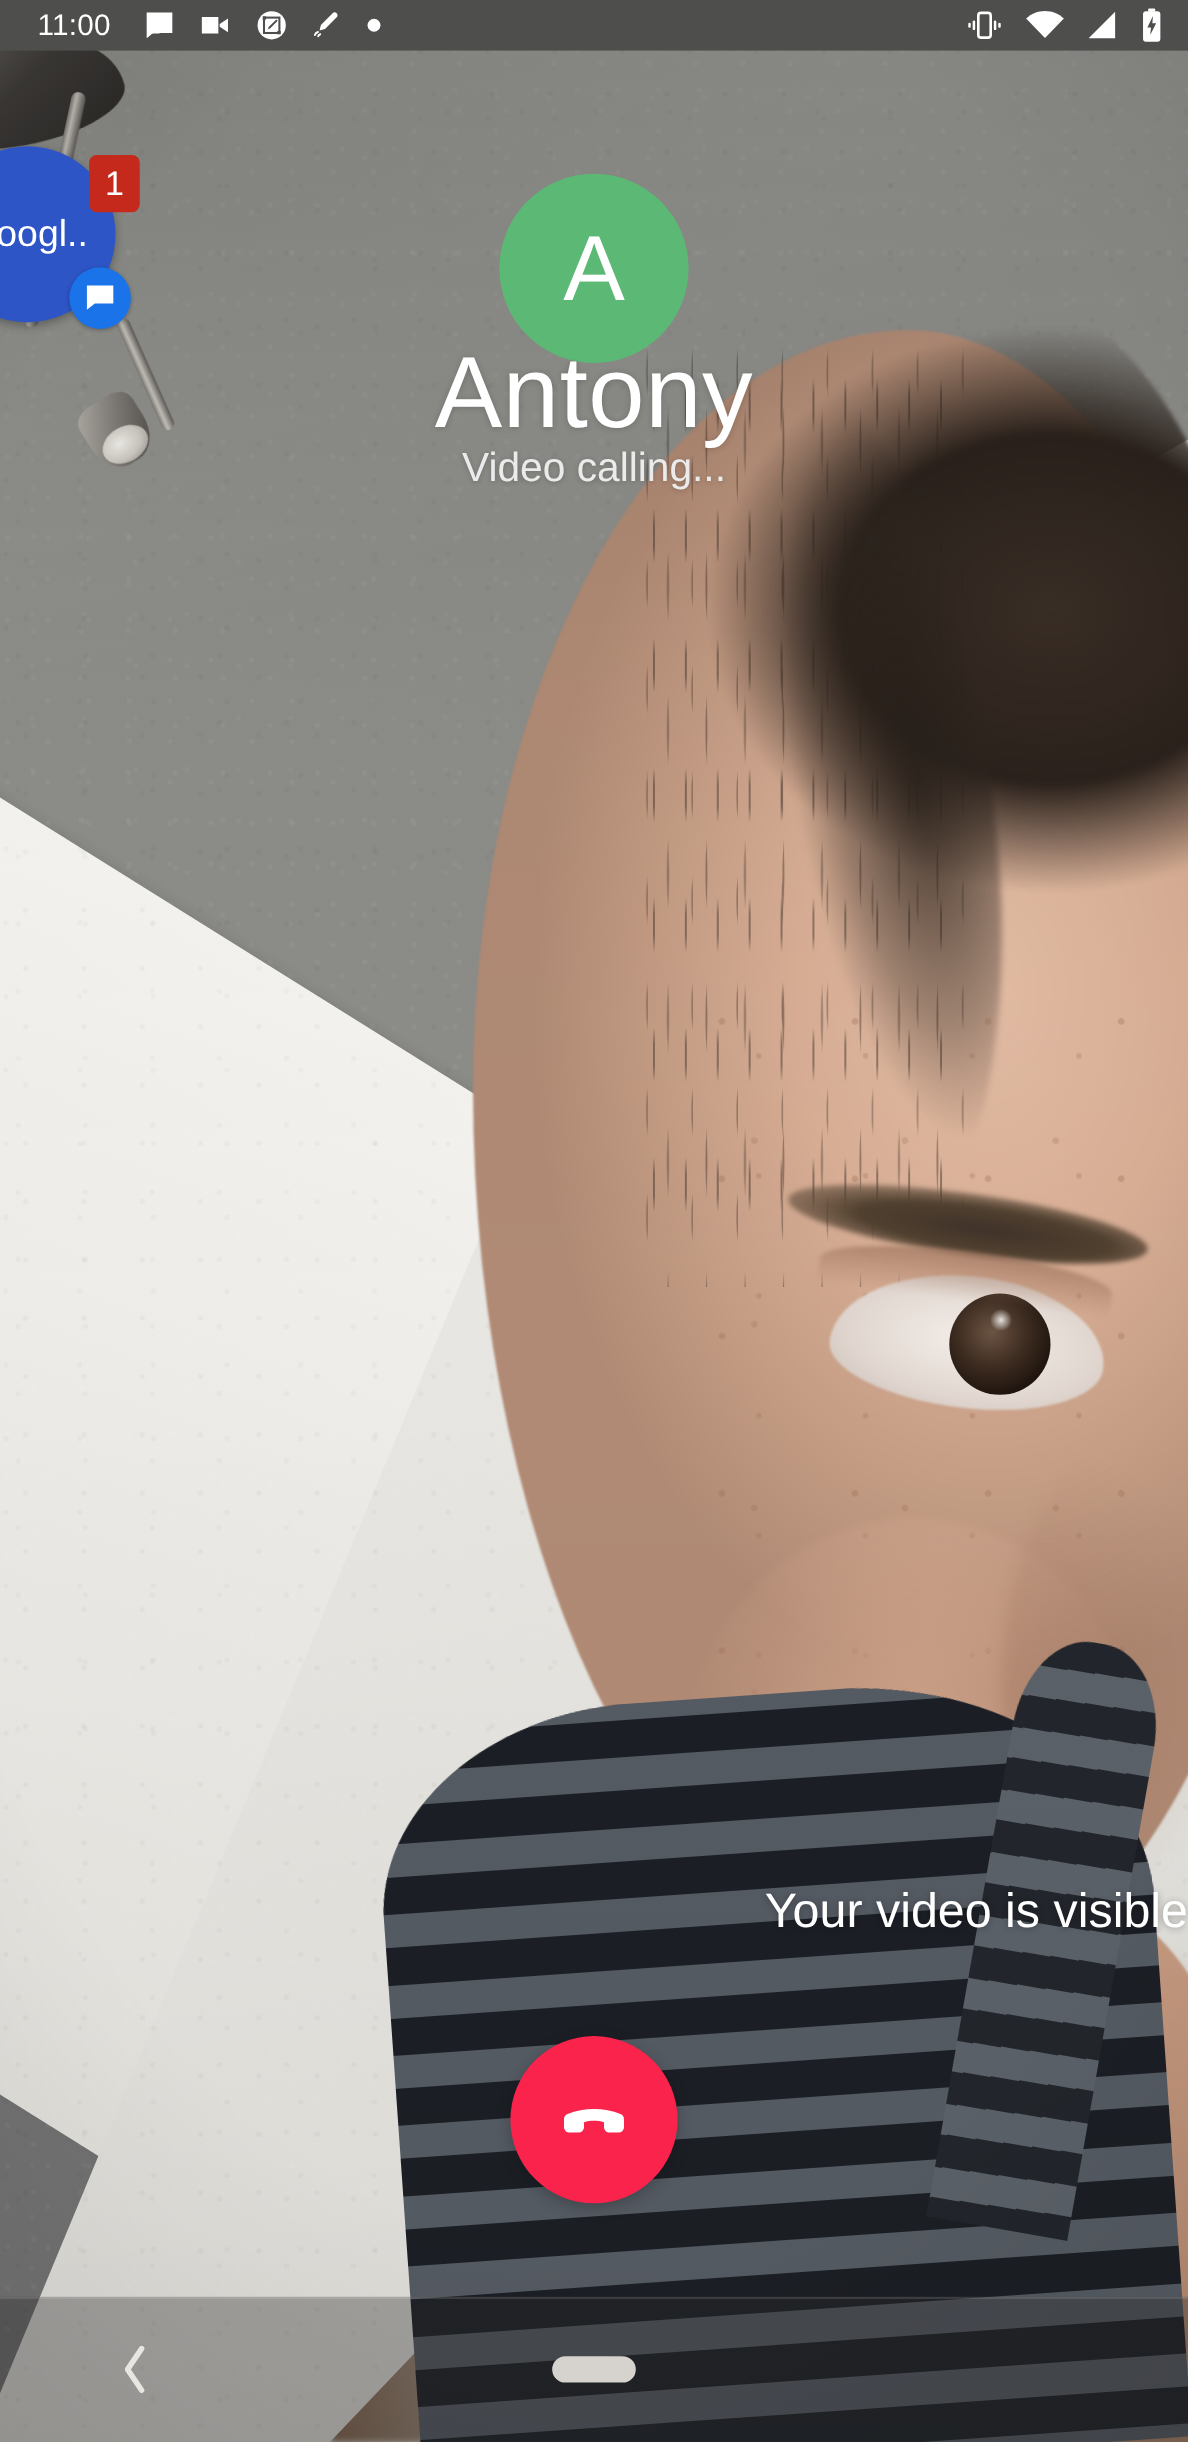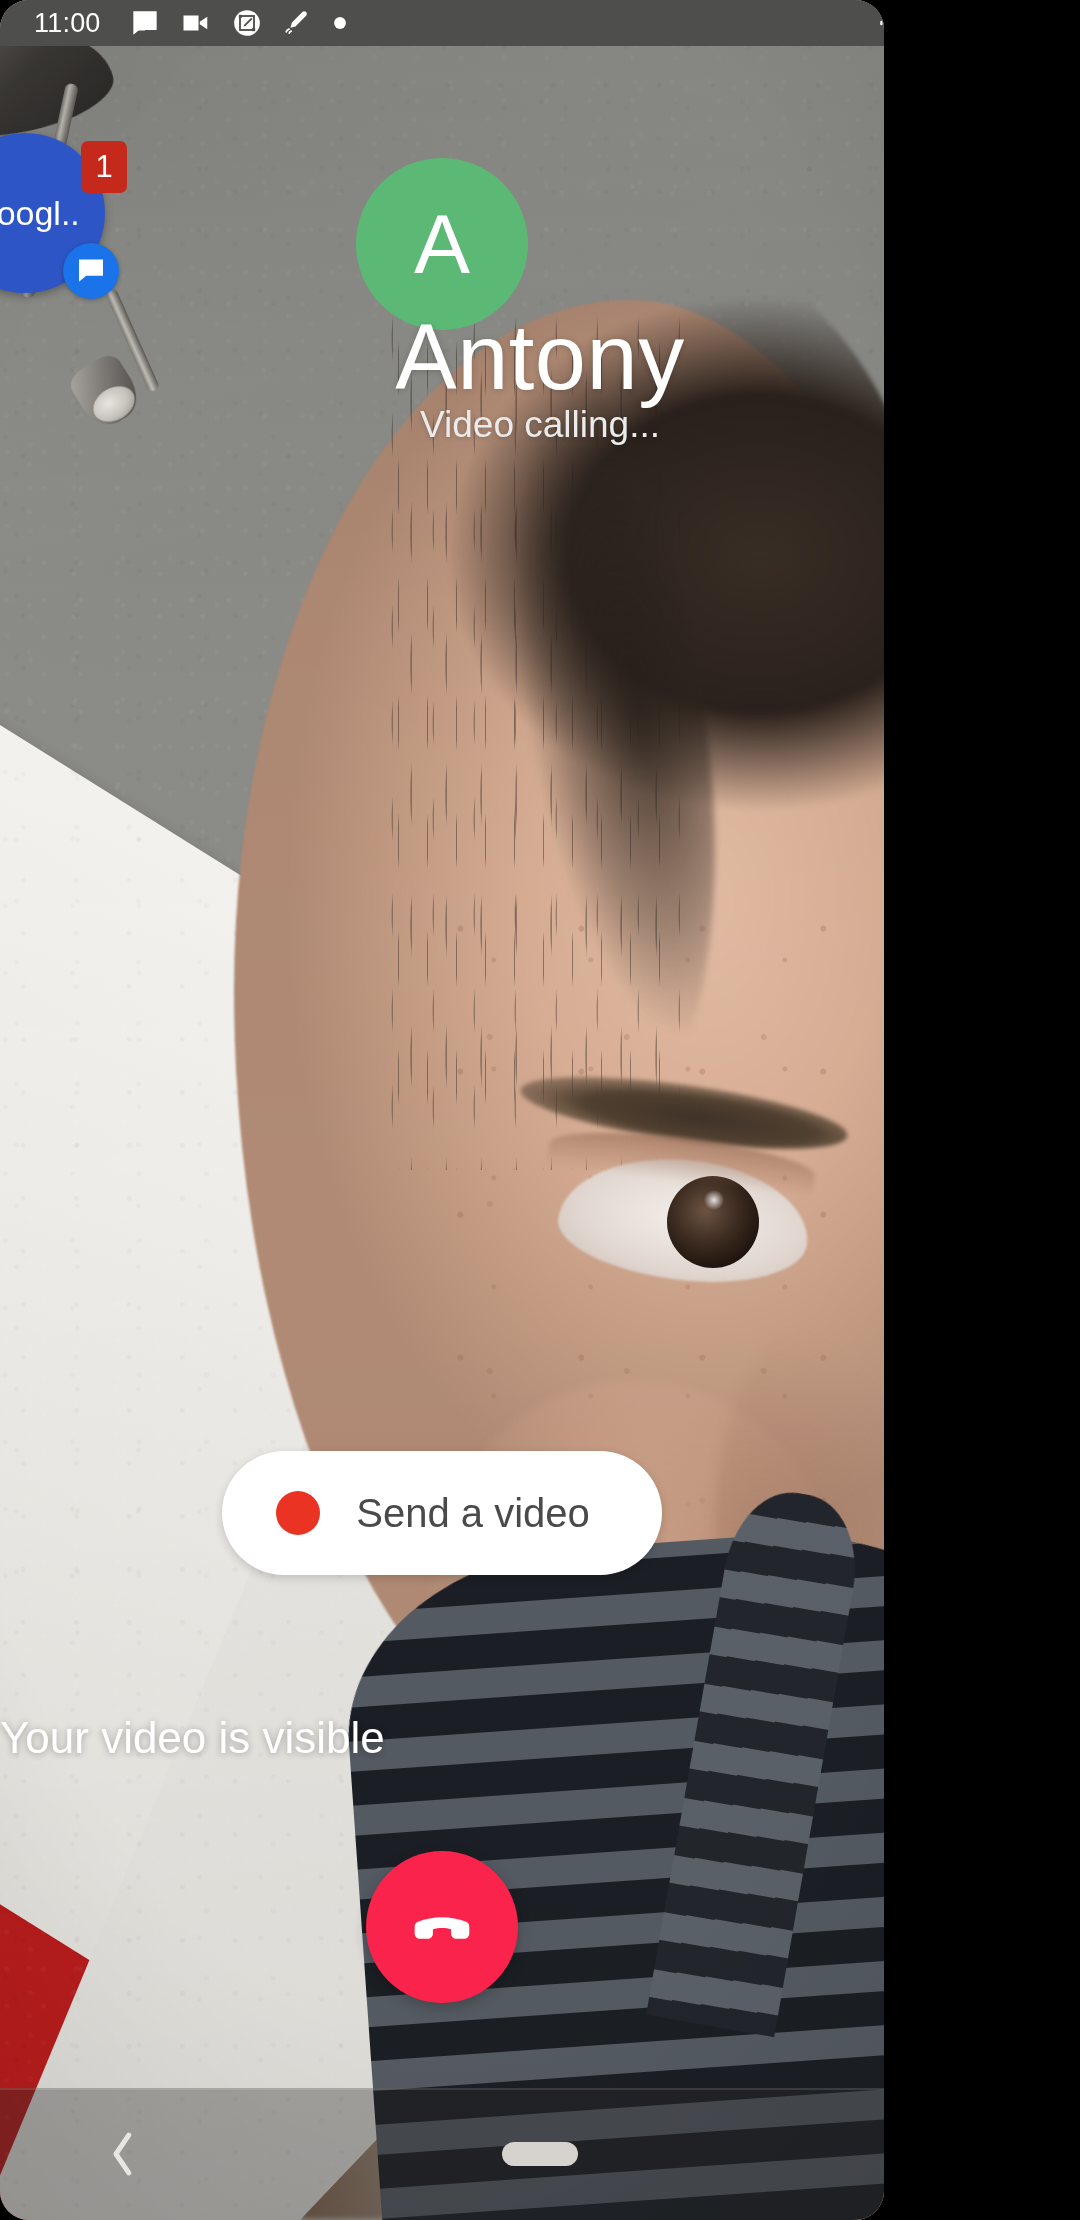--- a/index.html
+++ b/index.html
@@ -4,24 +4,23 @@
 <style>
   * { margin:0; padding:0; box-sizing:border-box; }
   html, body {
     width:1080px; height:2220px;
     background:#000;
     font-family:"Liberation Sans", sans-serif;
     overflow:hidden;
   }
   #screen {
     position:relative;
-    width:884px; height:2220px;
+    width:1080px; height:2220px;
     overflow:hidden;
-    background:#b91c1c;
-    border-radius:29px;
+    background:#737373;
   }
 
   
   #photo { position:absolute; inset:0; overflow:hidden; }
 
   
   .wall-upper {
     position:absolute; left:0; top:0; width:1080px; height:1340px;
     background:
       radial-gradient(ellipse 900px 700px at 12% 8%, #8e8e8a 0%, #87878300 70%),
@@ -325,21 +324,21 @@
   }
   #send-video-label {
     flex:1; text-align:center;
     color:#4a4a4a; font-size:40px; font-weight:400;
     padding-right:36px;
     font-family:"Liberation Sans", sans-serif;
   }
 
   #video-visible-text {
     position:absolute; left:0; top:1713px; width:1080px;
-    text-align:left;
+    text-align:right;
     color:#ffffff; font-size:44px; font-weight:400;
     font-family:"Liberation Sans", sans-serif;
     text-shadow:0 1px 7px rgba(0,0,0,.3);
   }
 
   #end-call-button {
     position:absolute; left:50%; top:1851px;
     transform:translateX(-50%);
     width:152px; height:152px; border-radius:50%;
     background:#f9234b;
@@ -526,24 +525,20 @@
 
   <div id="call-ui">
 
     <div id="avatar">
       <span id="avatar-letter">A</span>
     </div>
 
     <div id="call-status">Video calling...</div>
     <div id="caller-name">Antony</div>
 
-    <div id="send-video-button">
-      <div id="record-dot"></div>
-      <span id="send-video-label">Send a video</span>
-    </div>
 
     <div id="video-visible-text">Your video is visible</div>
 
     <div id="end-call-button">
       <svg width="78" height="78" viewBox="0 0 24 24">
         <path fill="#ffffff" d="M12 9c-2.6 0-5.1.5-7.4 1.4-.6.2-1 .8-1 1.5v2.2c0 .4.2.8.5 1.1.3.3.7.4 1.1.4h2.4c.4 0 .8-.2 1.1-.4.3-.3.5-.7.5-1.1v-1.4c.9-.3 1.8-.4 2.8-.4s1.9.1 2.8.4v1.4c0 .4.2.8.5 1.1.3.3.7.4 1.1.4h2.4c.4 0 .8-.2 1.1-.4.3-.3.5-.7.5-1.1v-2.2c0-.7-.4-1.3-1-1.5C17.1 9.5 14.6 9 12 9z"></path>
       </svg>
     </div>
   </div>
 

